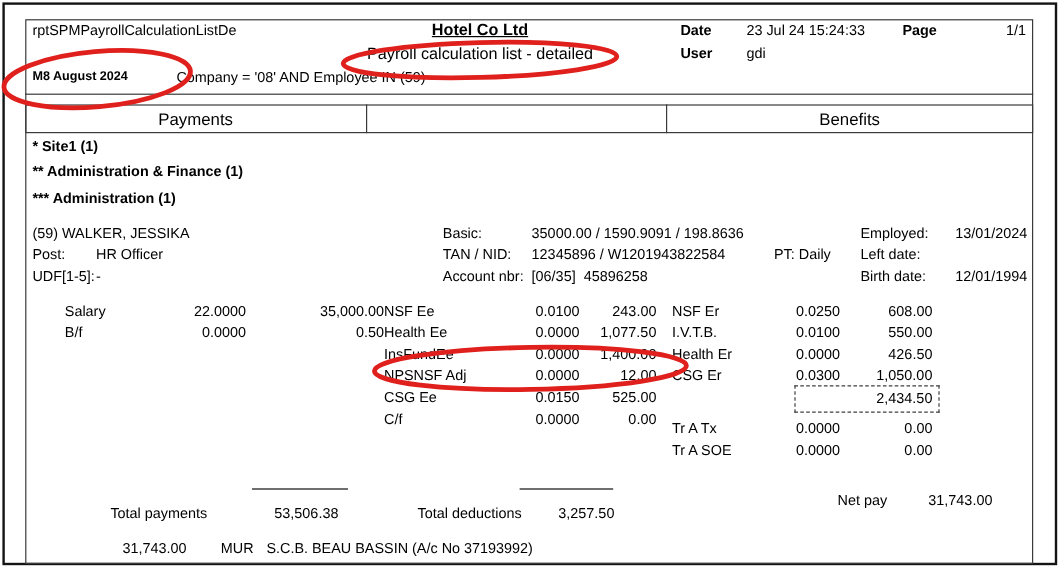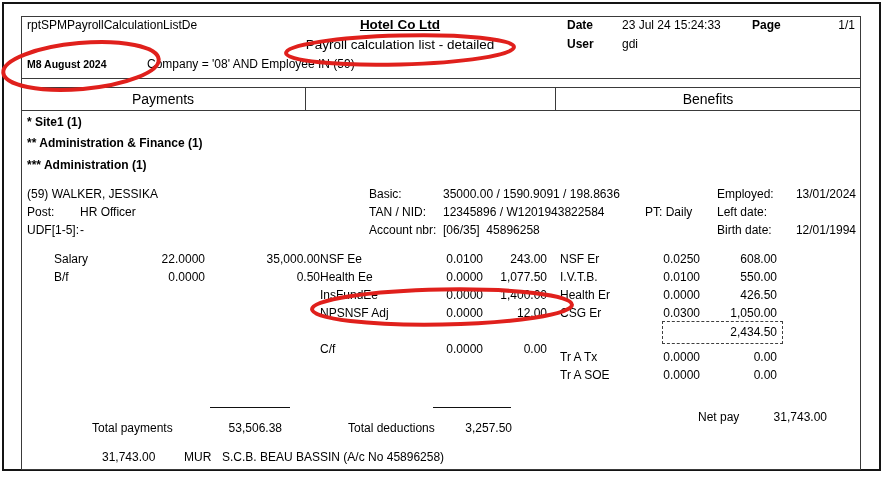--- a/index.html
+++ b/index.html
@@ -117,20 +117,25 @@
   <div class="row ded" style="top:288px;">
     <span class="rn">InsFundEe</span>
     <span class="rr">0.0000</span>
     <span class="ra">1,400.00</span>
   </div>
   <div class="row ded" style="top:306px;">
     <span class="rn">NPSNSF Adj</span>
     <span class="rr">0.0000</span>
     <span class="ra">12.00</span>
   </div>
+  <div class="row ded" style="top:324px;">
+    <span class="rn">CSG Ee</span>
+    <span class="rr">0.0150</span>
+    <span class="ra">525.00</span>
+  </div>
   <div class="row ded" style="top:342px;">
     <span class="rn">C/f</span>
     <span class="rr">0.0000</span>
     <span class="ra">0.00</span>
   </div>
 
   <div class="row ben" style="top:252px;">
     <span class="rn">NSF Er</span>
     <span class="rr">0.0250</span>
     <span class="ra">608.00</span>
@@ -170,21 +175,21 @@
 
   <div class="overline" style="left:433px;top:407px;width:78px;"></div>
   <div class="t" style="left:348px;top:421px;">Total deductions</div>
   <div class="t right" style="left:412px;top:421px;width:100px;">3,257.50</div>
 
   <div class="t" style="left:698px;top:410px;">Net pay</div>
   <div class="t right" style="left:727px;top:410px;width:100px;">31,743.00</div>
 
   <div class="t" style="left:102px;top:450px;">31,743.00</div>
   <div class="t" style="left:184px;top:450px;">MUR</div>
-  <div class="t" style="left:222px;top:450px;">S.C.B. BEAU BASSIN (A/c No 45896258)</div>
+  <div class="t" style="left:222px;top:450px;">S.C.B. BEAU BASSIN (A/c No 37193992)</div>
 
   <svg class="annot" width="887" height="477" viewBox="0 0 887 477">
     <ellipse cx="81" cy="66" rx="78" ry="23" fill="none" stroke-width="4" transform="rotate(-5 81 66)" stroke="#e0201c"></ellipse>
     <ellipse cx="400" cy="50" rx="114" ry="14.5" fill="none" stroke-width="4" transform="rotate(-1.5 400 50)" stroke="#e0201c"></ellipse>
     <ellipse cx="442" cy="307" rx="130" ry="17.5" fill="none" stroke-width="4" transform="rotate(-1 442 307)" stroke="#e0201c"></ellipse>
   </svg>
 
 </div>
 
 </body></html>

